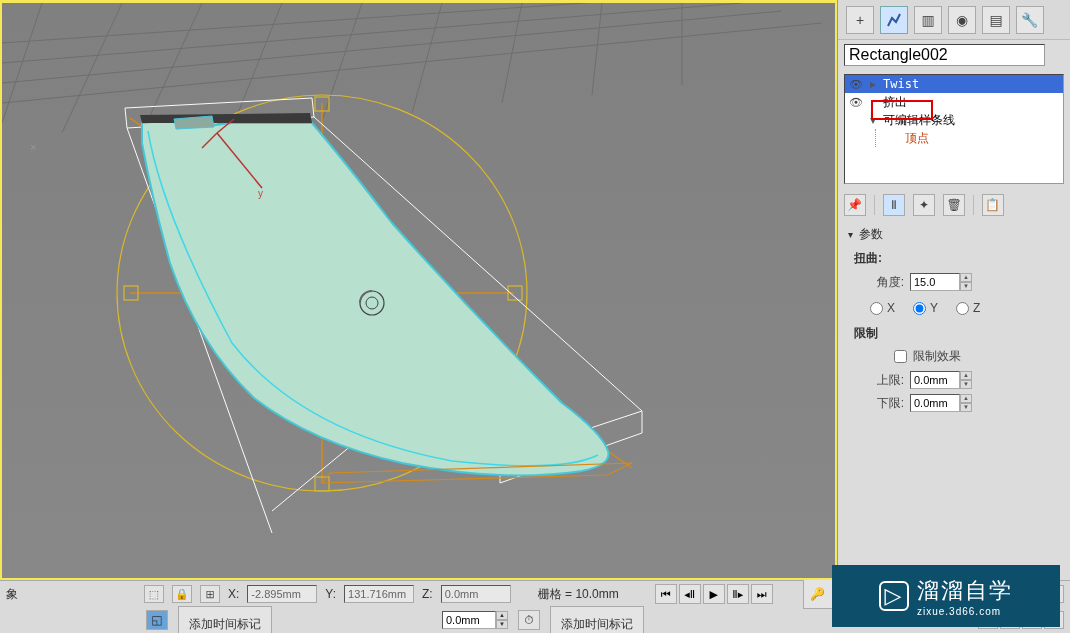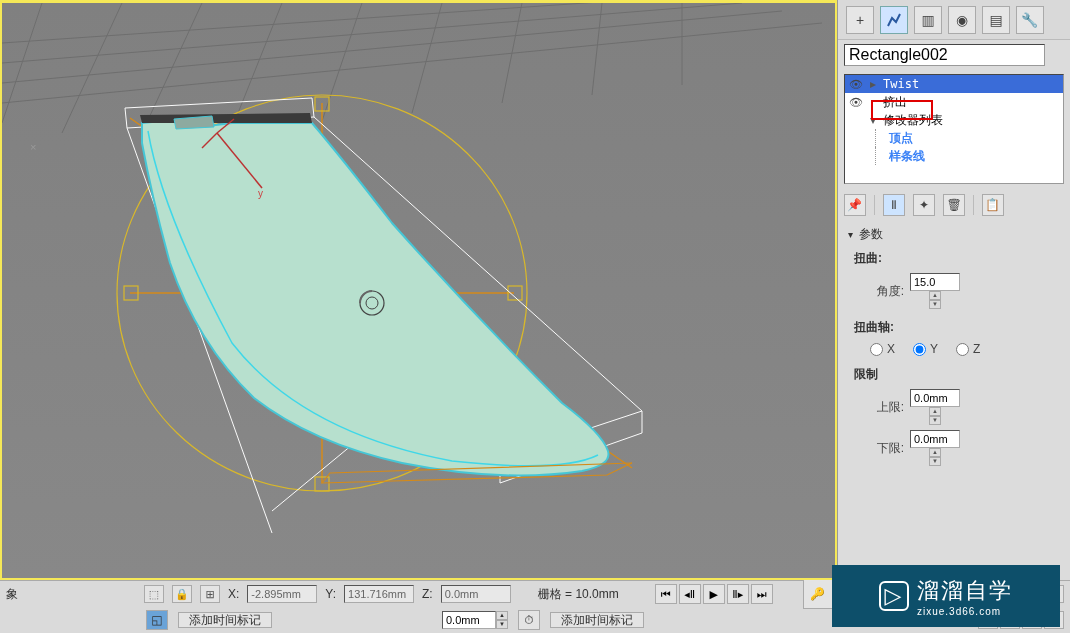--- a/index.html
+++ b/index.html
@@ -15,51 +15,51 @@
 .obj-name input { width: 201px; height: 22px; background: #fff; border: 1px inset #999; padding: 0 4px; font-size: 16px; }
 .mod-dropdown { height: 22px; margin: 2px 6px; background: #e6e6e6; border: 1px solid #999; display: flex; align-items: center; padding: 0 6px; position: relative; }
 .mod-dropdown::after { content: "▾"; position: absolute; right: 6px; color: #555; }
 .mod-stack { margin: 2px 6px; background: #fff; border: 1px inset #999; height: 110px; overflow: hidden; }
 .mod-item { display: flex; align-items: center; height: 18px; padding-left: 4px; font-size: 12px; gap: 4px; }
 .eye { width: 14px; height: 14px; display: inline-flex; align-items: center; justify-content: center; font-size: 11px; color: #444; }
 .mod-item .expand { width: 12px; text-align: center; color: #555; }
 .mod-item.sel { background: #3a6cd8; color: #fff; }
 .highlight-box { position: absolute; border: 2px solid #e00000; pointer-events: none; }
 .hb1 { left: 871px; top: 100px; width: 62px; height: 20px; }
-.mod-item.sub { padding-left: 44px; color: #3b82f6; position: relative; font-weight: bold; }
+.mod-item.sub { padding-left: 60px; color: #c2410c; position: relative; }
 .mod-item.sub::before { content: ""; position: absolute; left: 30px; top: 0; height: 100%; border-left: 1px dotted #999; }
 .stack-tools { margin: 4px 6px; height: 30px; display: flex; align-items: center; gap: 8px; }
 .stack-tools .sbtn { width: 22px; height: 22px; border: 1px solid #aaa; background: #e6e6e6; display: inline-flex; align-items: center; justify-content: center; font-size: 12px; color: #444; }
 .sep { width: 1px; height: 20px; background: #bbb; }
 .rollout { margin: 0 4px; }
 .rollout-hd { background: #dcdcdc; height: 20px; display: flex; align-items: center; padding: 0 6px; color: #333; font-size: 12px; gap: 6px; }
 .rollout-hd .arrow { font-size: 10px; }
 .rollout-body { padding: 6px 12px; }
 .param-section { margin-bottom: 10px; }
 .param-title { color: #333; margin-bottom: 6px; font-weight: bold; }
 .param-row { display: flex; align-items: center; gap: 6px; margin-bottom: 5px; padding-left: 20px; }
 .param-row label { width: 30px; text-align: right; color: #444; }
-.spinner { display: flex; align-items: center; flex-direction: column; }
+.spinner { display: flex; align-items: center; }
 .spinner input { width: 50px; height: 18px; border: 1px inset #aaa; background: #fff; padding: 0 3px; font-size: 11px; }
 .spinner .arrows { width: 12px; height: 18px; display: flex; flex-direction: column; }
 .spinner .arrows span { flex: 1; background: #ddd; border: 1px solid #aaa; font-size: 6px; line-height: 6px; text-align: center; color: #555; }
 .axis-row { display: flex; gap: 18px; padding-left: 16px; margin-top: 4px; }
 .axis-row label { display: flex; align-items: center; gap: 4px; color: #444; }
 .axis-row input { margin: 0; }
 .checkbox-row { display: flex; align-items: center; gap: 6px; padding-left: 40px; margin-bottom: 6px; color: #444; }
 .statusbar { height: 53px; background: #dadada; border-top: 1px solid #aaa; display: flex; flex-direction: column; }
 .status-row1 { display: flex; align-items: center; height: 26px; padding: 0 6px; gap: 8px; }
 .status-row2 { display: flex; align-items: center; height: 26px; padding: 0 6px; gap: 10px; color: #333; }
 .coord-label { color: #333; font-size: 12px; }
 .coord-input { width: 70px; height: 18px; background: #e8e8e8; border: 1px inset #aaa; color: #666; padding: 0 3px; font-size: 11px; }
 .playback { display: flex; gap: 2px; }
 .playback .pbtn { width: 22px; height: 20px; background: #e4e4e4; border: 1px solid #aaa; display: flex; align-items: center; justify-content: center; font-size: 11px; }
 .autokey-area { display: flex; flex-direction: column; gap: 1px; font-size: 11px; }
 .autokey-area .akbtn { height: 17px; padding: 0 6px; background: #e4e4e4; border: 1px solid #aaa; display: flex; align-items: center; }
-.tag-btn { height: 16px; padding: 0 10px; background: #e4e4e4; border: 1px solid #aaa; display: flex; align-items: center; font-size: 12px; color: #333; }
+.tag-btn { height: 28px; padding: 0 10px; background: #e4e4e4; border: 1px solid #aaa; display: flex; align-items: flex-end; font-size: 12px; color: #333; }
 .icon-btn { width: 22px; height: 20px; background: #e4e4e4; border: 1px solid #aaa; display: inline-flex; align-items: center; justify-content: center; }
 .watermark { position: absolute; right: 10px; bottom: 6px; width: 228px; height: 62px; background: #0d4f6a; display: flex; align-items: center; justify-content: center; gap: 8px; color: #fff; font-size: 22px; letter-spacing: 2px; z-index: 50; }
 .watermark .playicon { width: 30px; height: 30px; border: 2px solid #fff; border-radius: 6px; display: flex; align-items: center; justify-content: center; }
 .watermark .sub { font-size: 10px; letter-spacing: 1px; display: block; }
 .right-mini { display: flex; gap: 2px; }
 .right-mini .mbtn { width: 20px; height: 18px; background: #e4e4e4; border: 1px solid #aaa; }
 .spin-mini { display:flex; align-items:center; }
 .spin-mini input { width: 54px; height:18px; background:#fff; border:1px inset #aaa; font-size:11px; padding:0 3px; }
 .spin-mini .ar { width:12px; height:18px; display:flex; flex-direction:column; }
 .spin-mini .ar span { flex:1; background:#ddd; border:1px solid #aaa; font-size:6px; text-align:center; line-height:6px; }
@@ -171,27 +171,24 @@
         <span style="font-family:monospace;">Twist</span>
       </div>
       <div class="mod-item">
         <span class="eye">👁</span>
         <span class="expand" style="width:12px;"></span>
         <span>挤出</span>
       </div>
       <div class="mod-item">
         <span class="eye" style="width:14px;"></span>
         <span class="expand">▾</span>
-        <span>修改器列表</span>
+        <span>可编辑样条线</span>
       </div>
       <div class="mod-item sub">
         <span>顶点</span>
-      </div>
-      <div class="mod-item sub">
-        <span>样条线</span>
       </div>
     </div>
 
     <div class="stack-tools">
       <div class="sbtn">📌</div>
       <div class="sep"></div>
       <div class="sbtn" style="background:#cde4ff;">Ⅱ</div>
       <div class="sbtn">✦</div>
       <div class="sbtn">🗑</div>
       <div class="sep"></div>
@@ -212,39 +209,42 @@
               <input type="text" value="15.0" style="">
               <div class="arrows">
                   <span>▲</span>
                   <span>▼</span>
                 </div>
             </div>
           </div>
         </div>
 
         <div class="param-section">
-          <div class="param-title">扭曲轴:</div>
           <div class="axis-row">
             <label>
                 <input type="radio" name="axis" style="">
                 <span>X</span>
               </label>
             <label>
                 <input type="radio" name="axis" checked="" style="">
                 <span>Y</span>
               </label>
             <label>
                 <input type="radio" name="axis" style="">
                 <span>Z</span>
               </label>
           </div>
         </div>
 
         <div class="param-section">
           <div class="param-title">限制</div>
+          <div class="checkbox-row">
+            <input type="checkbox" style="">
+            <span>限制效果</span>
+          </div>
           <div class="param-row">
             <label>上限:</label>
             <div class="spinner">
               <input type="text" value="0.0mm" style="">
               <div class="arrows">
                   <span>▲</span>
                   <span>▼</span>
                 </div>
             </div>
           </div>

